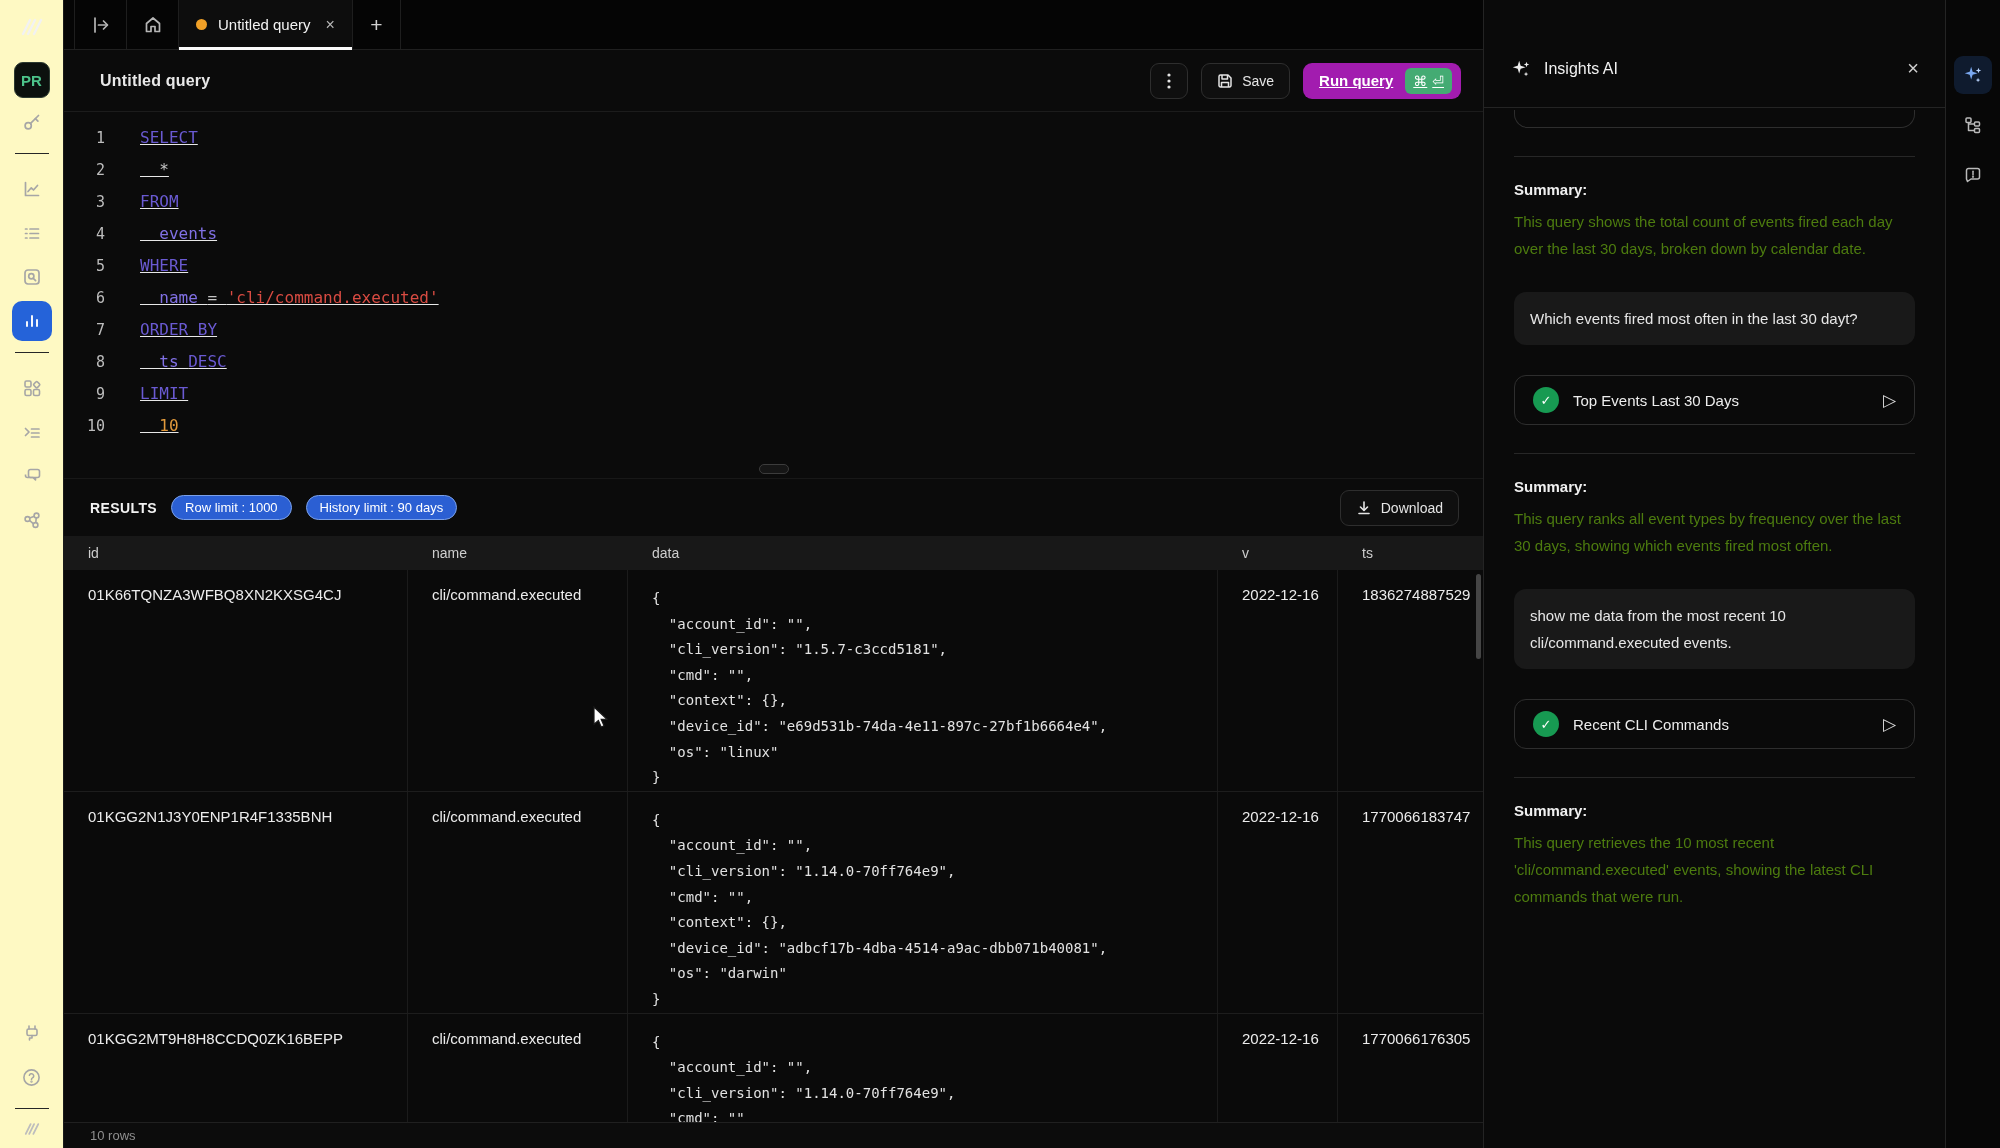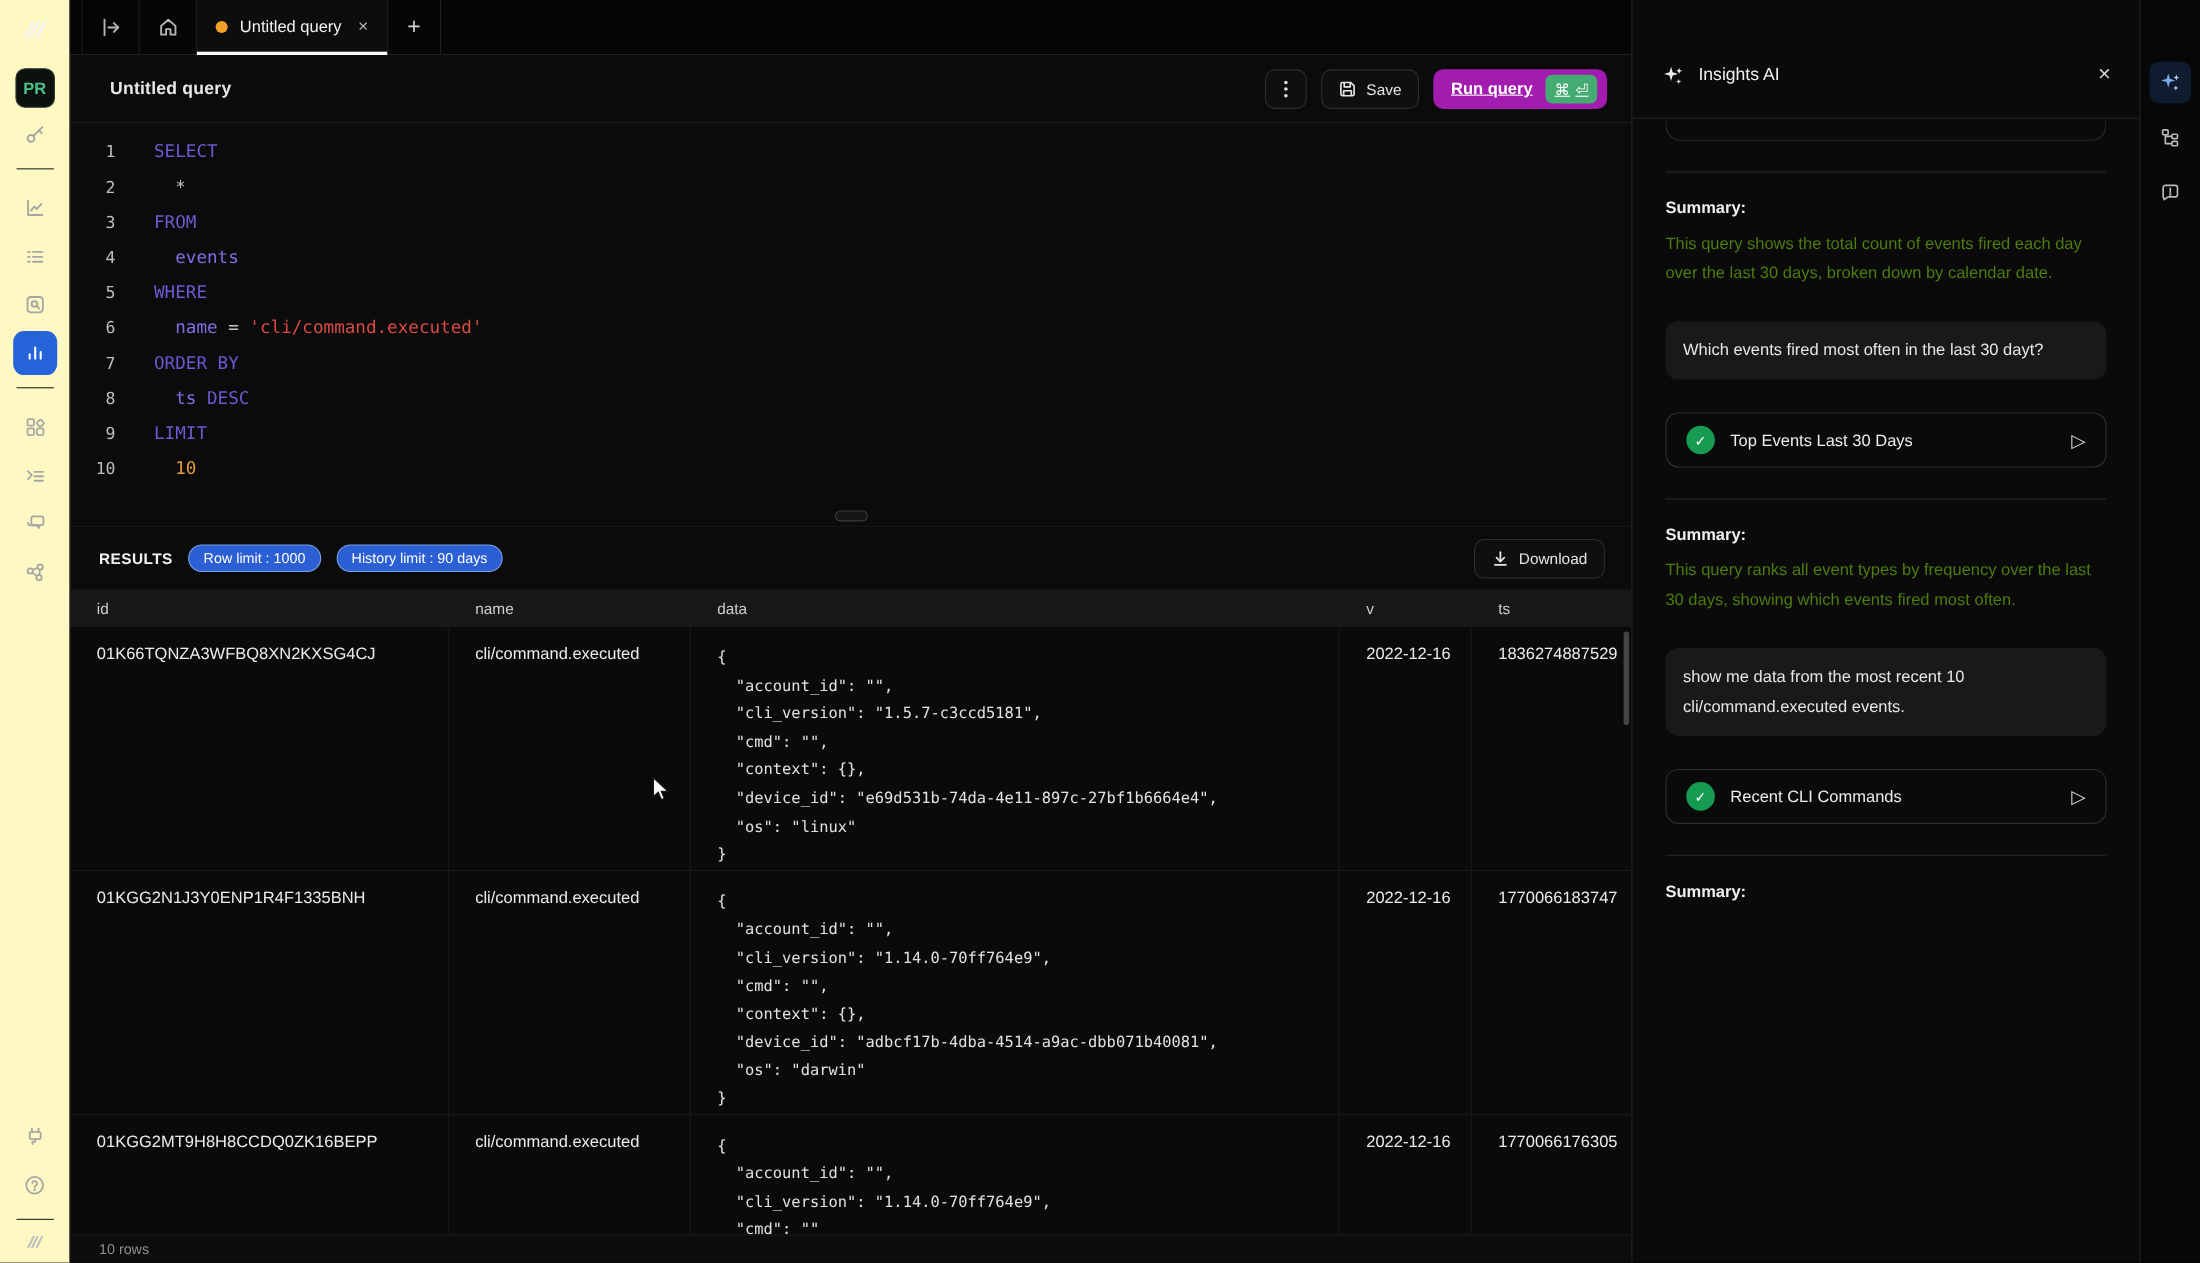--- a/index.html
+++ b/index.html
@@ -44,21 +44,21 @@
     color:#e5e5e5; display:flex; align-items:center; gap:9px; padding:0 15px; font-size:14px; }
   .btn-kebab { width:38px; justify-content:center; padding:0; }
   .btn-run { height:36px; background:#a21caf; border:none; border-radius:9px; color:#fff;
     display:flex; align-items:center; gap:12px; padding:0 9px 0 16px; font-size:15px; font-weight:bold;text-decoration:underline; }
   .run-badge { background:#44ab73; border-radius:6px; height:26px; display:flex; align-items:center;
     gap:5px; padding:0 8px; font-size:14px; font-weight:normal; }
 
   .editor { height:348px; padding-top:10px; font-family:"DejaVu Sans Mono", monospace; font-size:16px; }
   .code-line { display:flex; height:32px; line-height:32px; }
   .gutter { width:41px; text-align:right; color:#bdbdbd; flex:none; font-size:15px; }
-  .code-text { padding-left:35px; white-space:pre; }
+  .code-text { padding-left:35px; white-space:pre;text-decoration:underline; }
   .tok-kw { color:#6a5ad2; } .tok-ident { color:#8070e4; } .tok-str { color:#d84b42; }
   .tok-num { color:#e29a3c; } .tok-op { color:#c4c4c4; }
 
   .splitter { height:18px; position:relative; }
   .split-handle { position:absolute; left:50%; top:4px; transform:translateX(-50%);
     width:30px; height:10px; border:1px solid #3c3c3c; border-radius:6px; background:#161616; }
 
   .results-header { height:58px; display:flex; align-items:center; gap:14px;
     padding:0 24px 0 26px; border-top:1px solid #181818; }
   .rh-label { font-size:14px; font-weight:bold; letter-spacing:.4px; color:#f2f2f2; }
@@ -432,20 +432,21 @@
           <div class="sum-head">Summary:</div>
           <div class="sum-text">This query ranks all event types by frequency over the last 30 days, showing which events fired most often.</div>
           <div class="user-bubble">show me data from the most recent 10 cli/command.executed events.</div>
           <div class="sugg-card">
             <span class="check-circle">✓</span>
             <span class="sugg-label">Recent CLI Commands</span>
             <span class="play-btn">▷</span>
           </div>
           <div class="ins-divider"></div>
           <div class="sum-head">Summary:</div>
+          <div class="sum-text">This query retrieves the 10 most recent 'cli/command.executed' events, showing the latest CLI commands that were run.</div>
         </div>
     </div>
   </aside>
 
   <aside class="right-rail">
     <span class="rr-icon active">
       <svg width="22" height="22" viewBox="0 0 24 24" fill="currentColor">
         <path d="M10 3 L11.6 8.4 L17 10 L11.6 11.6 L10 17 L8.4 11.6 L3 10 L8.4 8.4 Z"></path>
         <path d="M18 4 L18.8 6.2 L21 7 L18.8 7.8 L18 10 L17.2 7.8 L15 7 L17.2 6.2 Z" fill="#bcd6ff"></path>
         <path d="M17.5 15 L18.2 16.8 L20 17.5 L18.2 18.2 L17.5 20 L16.8 18.2 L15 17.5 L16.8 16.8 Z" fill="#bcd6ff"></path>

